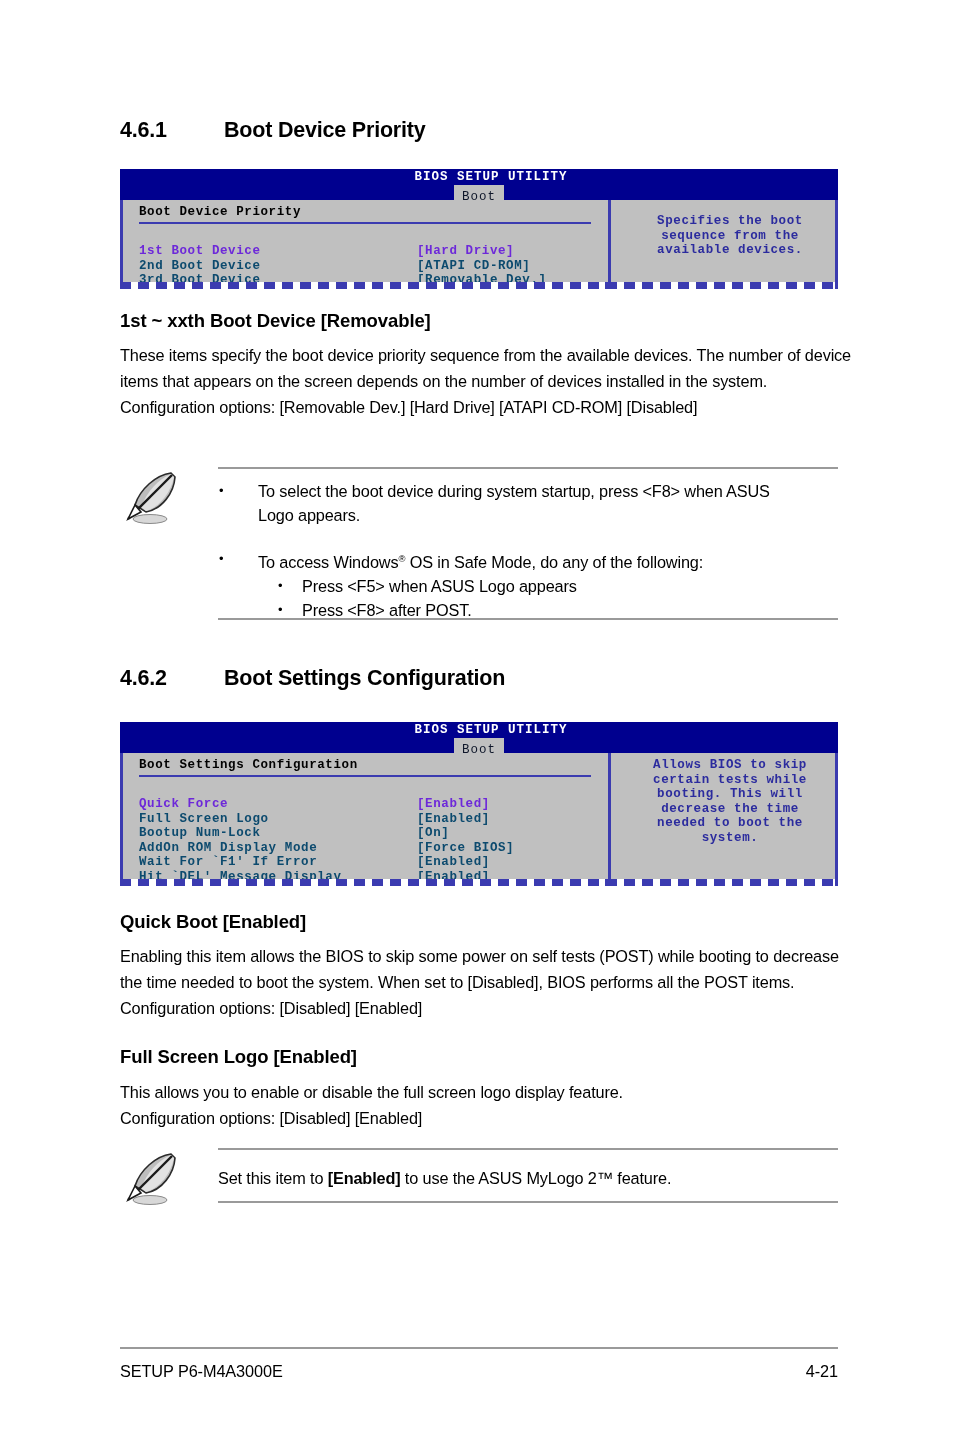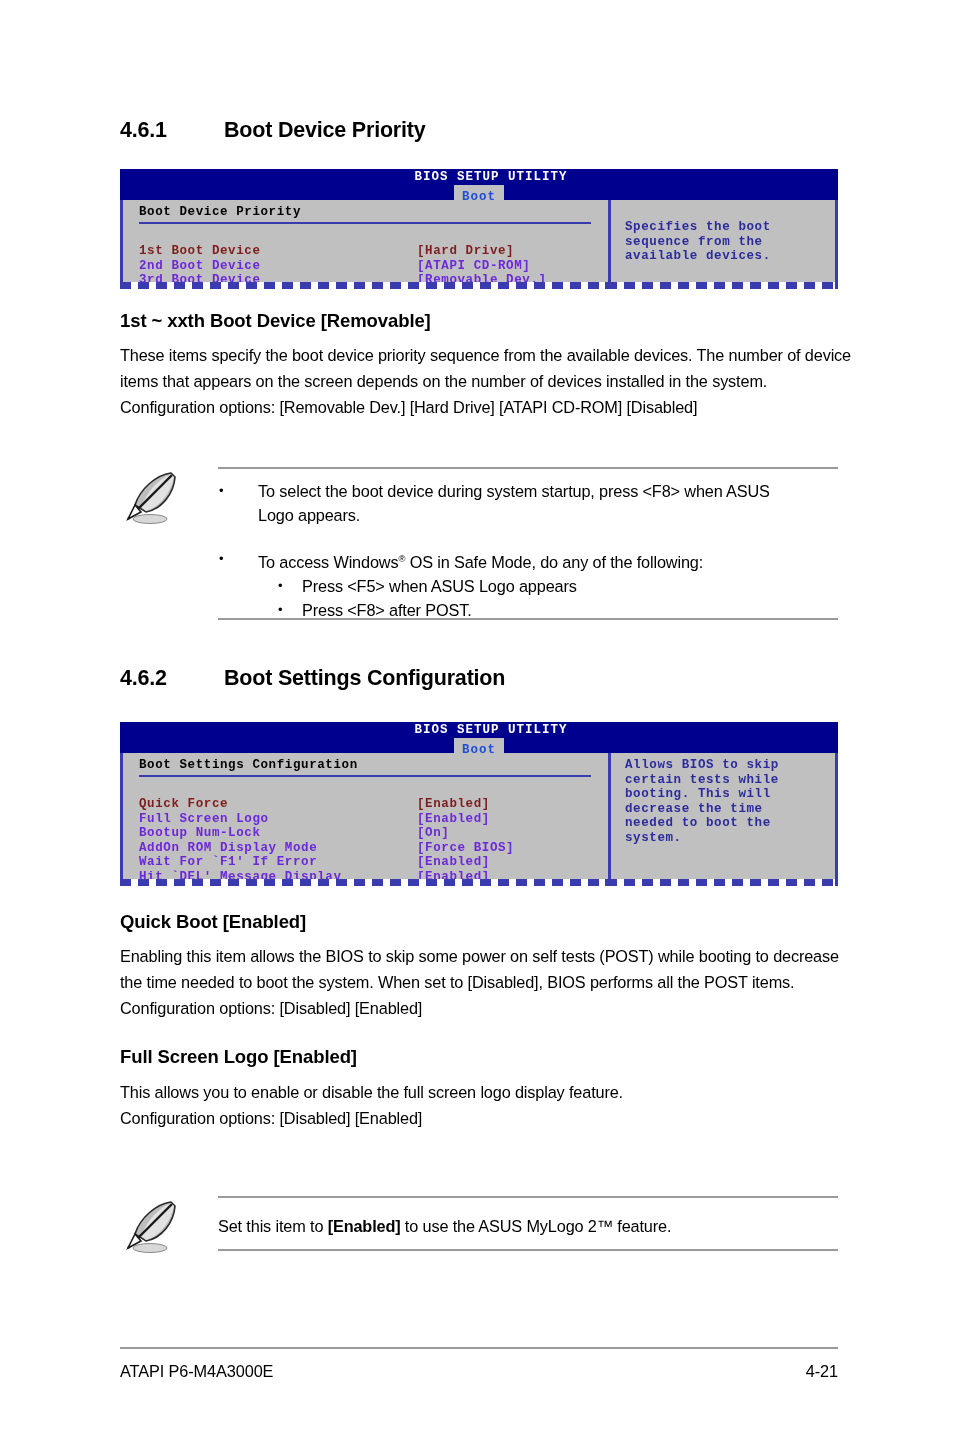--- a/index.html
+++ b/index.html
@@ -57,23 +57,23 @@
     font-size: 12.5px;
     font-weight: bold;
     letter-spacing: 1px;
     line-height: 15px;
     padding-top: 1px;
     margin-left: 24px;
   }
   .bios-tab {
     display: inline-block;
     background: #c0c0c0;
-    color: #1d4ed8;
+    color: #0f172a;
     font-size: 12.5px;
-    font-weight: bold;
+    font-weight: normal;
     letter-spacing: 1px;
     line-height: 15px;
     padding: 5px 8px;
   }
   .bios-body {
     position: relative;
     background: #c0c0c0;
     height: 82px;
     border-left: 3px solid #3b3bb0;
     border-right: 3px solid #3b3bb0;
@@ -89,45 +89,46 @@
     position: relative;
     width: 488px;
     box-sizing: border-box;
     border-right: 3px solid #3b3bb0;
     padding: 4px 0 0 16px;
   }
   .bios-right {
     position: relative;
     flex: 1;
     box-sizing: border-box;
-    padding: 20px 0 0 14px;
+    padding: 14px 0 0 14px;
+    text-align: center;
   }
   .bios-secname {
     color: #000000;
     font-size: 12.5px;
     font-weight: bold;
     letter-spacing: 0.6px;
     line-height: 17px;
   }
   .bios-rule {
     height: 2px;
     background: #3b3bb0;
     width: 452px;
     margin: 1px 0 5px 0;
   }
   .bios-row {
     font-size: 12.5px;
     font-weight: bold;
     letter-spacing: 0.6px;
     line-height: 14.5px;
-    color: #6d28d9;
+    color: #0c4a6e;
     white-space: nowrap;
     display: flex;
   }
-  .bios-row.sel { color: #7f1d1d; margin-top: 20px; }
+  .bios-row.sel { color: #6d28d9; margin-top: 20px; }
   .bios-row .lbl { display: inline-block; width: 278px; }
   .bios-row .val { display: inline-block; }
   .bios-help {
     font-size: 12.5px;
     font-weight: bold;
     letter-spacing: 0.6px;
     line-height: 14.5px;
     color: #2b2b9e;
     white-space: nowrap;
   }
@@ -373,32 +374,32 @@
   <div class="sub-heading" style="top:911px;">Quick Boot [Enabled]</div>
   <div class="para" style="top:943px;">
     <span id="p-qb">Enabling this item allows the BIOS to skip some power on self tests (POST) while booting to decrease the time needed to boot the system. When set to [Disabled], BIOS performs all the POST items. Configuration options: [Disabled] [Enabled]</span>
   </div>
 
   <div class="sub-heading" style="top:1046px;">Full Screen Logo [Enabled]</div>
   <div class="para" style="top:1079px;">
     <span id="p-fsl">This allows you to enable or disable the full screen logo display feature.<br>Configuration options: [Disabled] [Enabled]</span>
   </div>
 
-  <div class="note" style="top:1196px;height:46px;">
+  <div class="note" style="top:1148px;height:46px;">
     <svg class="quill" viewBox="0 0 66 62">
       <ellipse cx="30" cy="52" rx="17" ry="4.5" fill="#d8d8d8" stroke="#8a8a8a" stroke-width="1"></ellipse>
       <path d="M51 6 C36 8 20 22 15 38 L26 45 C42 42 54 26 55 10 Z" fill="#bdbdbd" stroke="#2b2b2b" stroke-width="1.6"></path>
       <path d="M51 7 C38 12 27 25 21 40 L26 44 C40 40 51 25 54 10 Z" fill="#e2e2e2" stroke="none"></path>
       <path d="M52 8 L8 52" stroke="#1a1a1a" stroke-width="2.4" fill="none"></path>
       <path d="M15 38 L8 52 L21 45 Z" fill="#ffffff" stroke="#1a1a1a" stroke-width="1.6"></path>
     </svg>
     <div class="note-rule" style="top:0px;"></div>
     <div class="note-body" style="top:18px;">
       <span>Set this item to </span><b>[Enabled]</b><span> to use the ASUS MyLogo 2™ feature.</span>
     </div>
     <div class="note-rule" style="top:53px;"></div>
   </div>
 
   <div class="footer-rule" style="top:1347px;"></div>
-  <div class="footer-left" style="top:1362px;">ATAPI P6-M4A3000E</div>
+  <div class="footer-left" style="top:1362px;">SETUP P6-M4A3000E</div>
   <div class="footer-right" style="top:1362px;margin-left:32px;">4-21</div>
 
 </div>
 
 </body></html>

